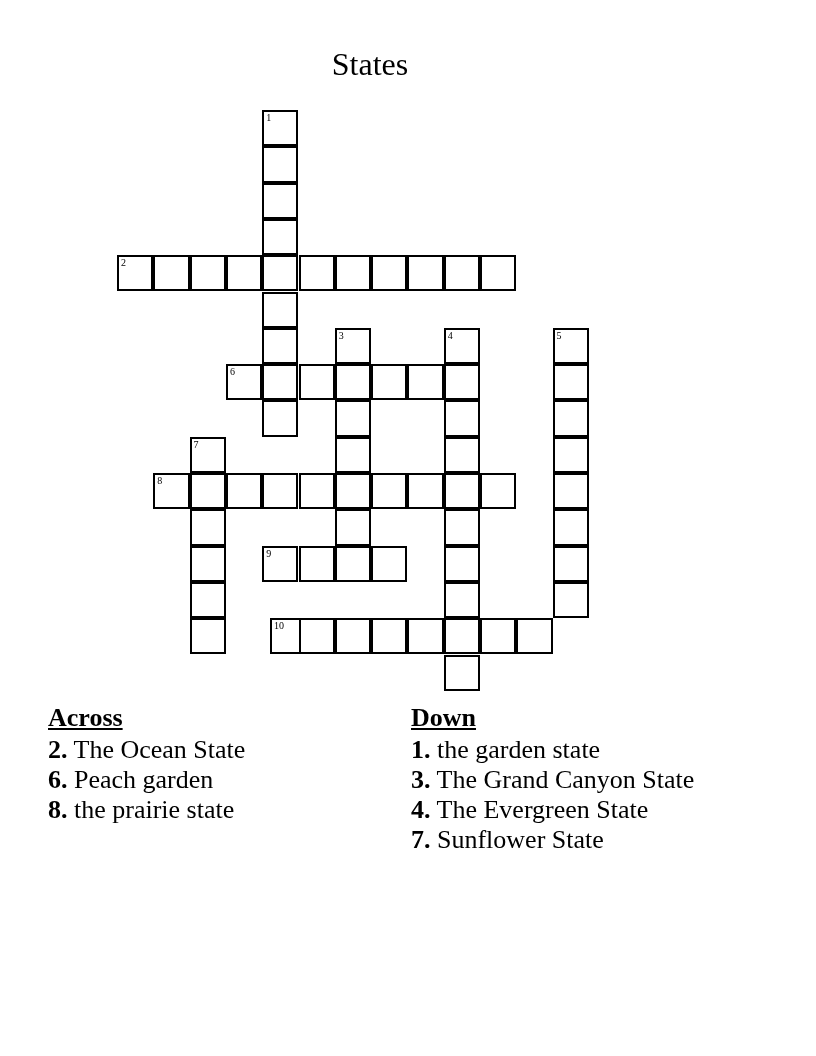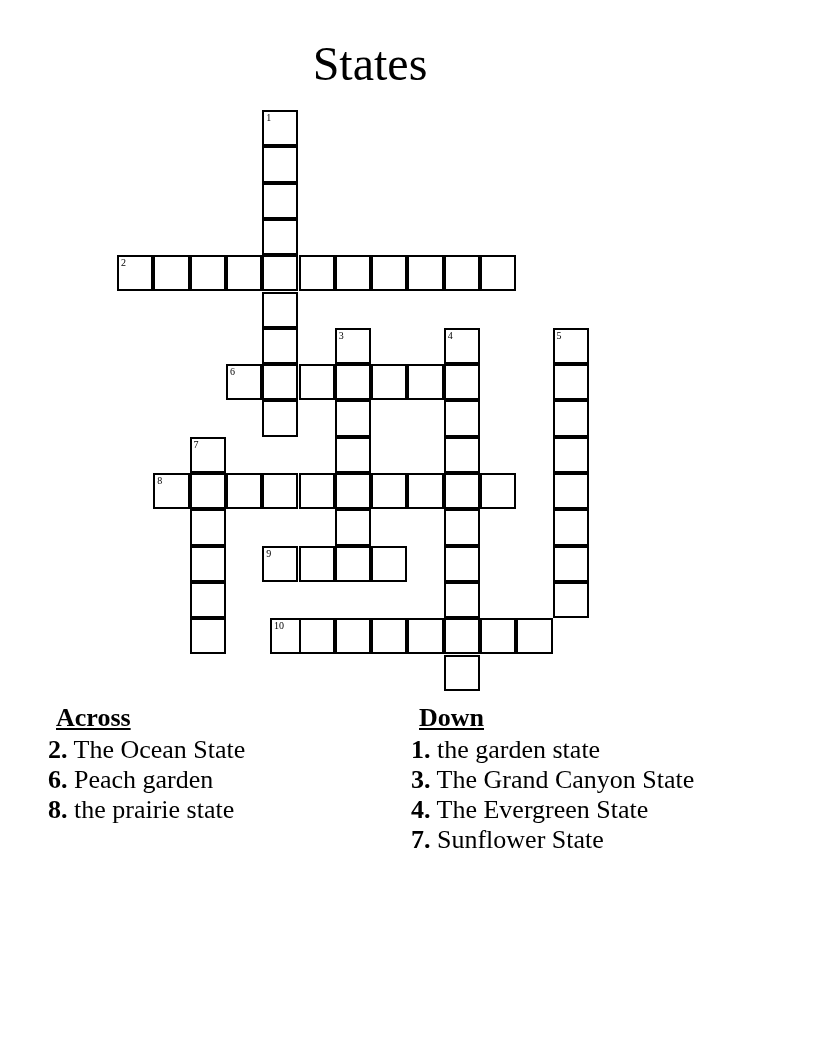--- a/index.html
+++ b/index.html
@@ -1,27 +1,27 @@
 <!DOCTYPE html>
 <html><head>
 <meta charset="utf-8">
 <style>
   html, body { margin: 0; padding: 0; background: #ffffff; }
   body { width: 816px; height: 1056px; position: relative; overflow: hidden;
          font-family: "Liberation Serif", "DejaVu Serif", serif; color: #000; }
   .title { position: absolute; left: 0; width: 740px; top: 34px; text-align: center;
-           font-size: 48px; line-height: 60px; }
+           font-size: 32px; line-height: 60px; }
   .grid { position: absolute; left: 117px; top: 110px; width: 480px; height: 590px; }
   .cell { position: absolute; width: 36.3px; height: 36.3px; box-sizing: border-box;
           border: 2px solid #000; background: #fff; }
   .cell .num { position: absolute; left: 2px; top: 0px; font-size: 10px; line-height: 11px; }
   .clues { position: absolute; top: 703px; font-size: 26px; line-height: 30px; }
   .clues.across { left: 48px; }
   .clues.down { left: 411px; }
-  .clues h2 { margin: 0 0 2px 8px; font-size: 26px; line-height: 30px; font-weight: bold;
+  .clues h2 { margin: 0 0 2px 0; font-size: 26px; line-height: 30px; font-weight: bold;
               text-decoration: underline; }
   .clue { white-space: nowrap; }
   .clue b { font-weight: bold; }
 </style>
 </head>
 <body>
 
 <div class="title">States</div>
 
 <div class="grid" id="grid">

